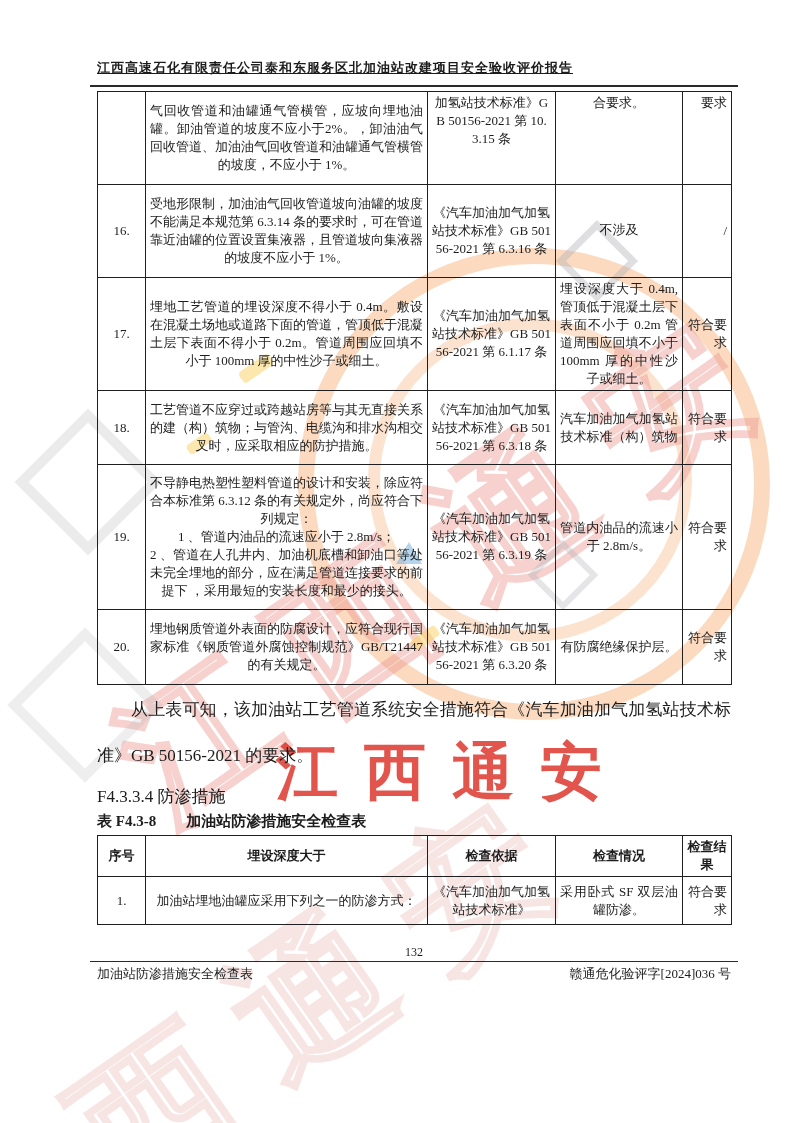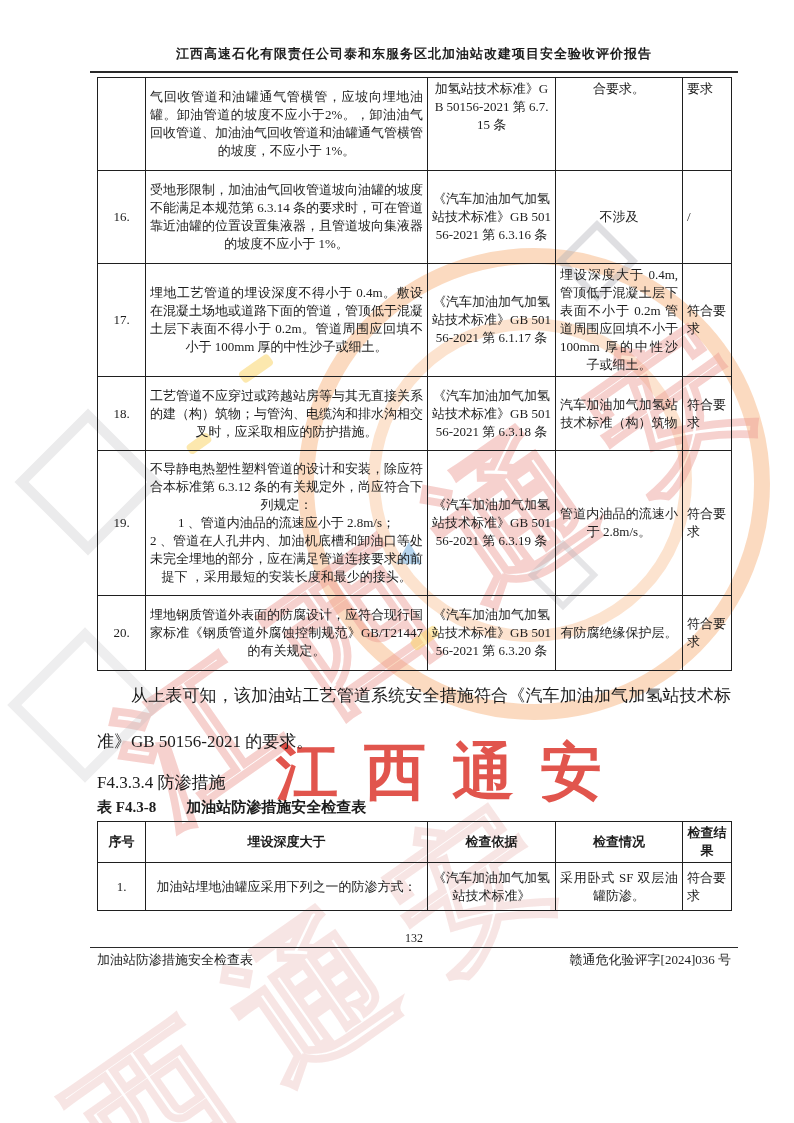--- a/index.html
+++ b/index.html
@@ -26,32 +26,32 @@
   .wm-g4{left:30px;top:650px;width:90px;height:90px;border:10px solid rgba(182,182,188,0.24);}
   .wm-y{position:absolute;background:rgba(250,214,108,0.55);border-radius:4px;transform:rotate(-35deg);}
   .wm-y1{left:238px;top:362px;width:36px;height:13px;}
   .wm-y2{left:410px;top:632px;width:30px;height:12px;}
   .wm-y3{left:186px;top:438px;width:26px;height:11px;}
   .wm-tri{position:absolute;left:396px;top:542px;width:0;height:0;
           border-left:13px solid transparent;border-right:13px solid transparent;
           border-bottom:22px solid rgba(90,160,215,0.45);}
   
   .content{position:absolute;left:97px;top:0;width:634px;z-index:1;}
-  .header-title{margin-top:44px;font-size:13px;line-height:20px;text-align:center;
-                letter-spacing:1px;font-weight:bold;}
+  .header-title{margin-top:58px;font-size:13px;line-height:20px;text-align:left;
+                letter-spacing:1px;font-weight:bold;text-decoration:underline;}
   .header-rule{height:0;border-top:2px solid #2a2a2a;margin:7px -7px 0 -7px;}
   table.t{border-collapse:collapse;width:634px;table-layout:fixed;margin-top:4px;}
   table.t td,table.t th{border:1px solid #1f1f1f;font-size:13px;line-height:18px;
         padding:2px 4px;vertical-align:middle;font-family:"Liberation Serif",serif;
         word-break:break-all;}
   .c-no{text-align:center;}
   .c-item{text-align:justify;text-align-last:center;white-space:pre-line;}
   .c-basis{text-align:center;}
   .c-sit{text-align:justify;text-align-last:center;}
-  .c-res{text-align:left;}
+  .c-res{text-align:right;}
   .vtop{vertical-align:top !important;}
   .para{font-size:17px;line-height:46px;margin:2px 0 0 0;text-align:justify;}
   .indent{text-indent:2em;}
   .heading{font-size:17px;line-height:24px;margin:6px 0 0 0;font-weight:normal;}
   .para2{font-size:17px;line-height:43px;margin:4px 0 0 0;text-align:justify;}
   .table-title{font-size:15px;line-height:20px;margin-top:2px;text-align:left;font-weight:bold;}
   table.t2{margin-top:4px;}
   table.t2 th{font-weight:bold;text-align:center;height:36px;}
   .page-number{font-size:12px;line-height:14px;text-align:center;margin-top:20px;}
   .footer-rule{height:0;border-top:1.5px solid #2a2a2a;margin:2px -7px 0 -7px;}
@@ -88,29 +88,29 @@
           <col style="width:48px">
           <col style="width:282px">
           <col style="width:128px">
           <col style="width:127px">
           <col style="width:49px">
         </colgroup>
       <tbody>
           <tr style="height:93px;margin-top:38px;">
         <td class="c-no"></td>
         <td class="c-item">气回收管道和油罐通气管横管，应坡向埋地油罐。卸油管道的坡度不应小于2%。，卸油油气回收管道、加油油气回收管道和油罐通气管横管的坡度，不应小于 1%。</td>
-        <td class="c-basis vtop">加氢站技术标准》GB 50156-2021 第 6.7.15 条</td>
+        <td class="c-basis vtop">加氢站技术标准》GB 50156-2021 第 10.3.15 条</td>
         <td class="c-sit vtop">合要求。</td>
         <td class="c-res vtop">要求</td>
       </tr>
       <tr style="height:93px;">
         <td class="c-no">16.</td>
         <td class="c-item">受地形限制，加油油气回收管道坡向油罐的坡度不能满足本规范第 6.3.14 条的要求时，可在管道靠近油罐的位置设置集液器，且管道坡向集液器的坡度不应小于 1%。</td>
         <td class="c-basis">《汽车加油加气加氢站技术标准》GB 50156-2021 第 6.3.16 条</td>
-        <td class="c-sit" style="text-align-last:center;text-align:center;">不涉及</td>
+        <td class="c-sit" style="text-align-last:center;text-align:center;font-family:Liberation Mono, monospace;">不涉及</td>
         <td class="c-res">/</td>
       </tr>
       <tr style="height:110px;">
         <td class="c-no">17.</td>
         <td class="c-item">埋地工艺管道的埋设深度不得小于 0.4m。敷设在混凝土场地或道路下面的管道，管顶低于混凝土层下表面不得小于 0.2m。管道周围应回填不小于 100mm 厚的中性沙子或细土。</td>
         <td class="c-basis">《汽车加油加气加氢站技术标准》GB 50156-2021 第 6.1.17 条</td>
         <td class="c-sit">埋设深度大于 0.4m,管顶低于混凝土层下表面不小于 0.2m 管道周围应回填不小于 100mm 厚的中性沙子或细土。</td>
         <td class="c-res">符合要求</td>
       </tr>
       <tr style="height:74px;">

